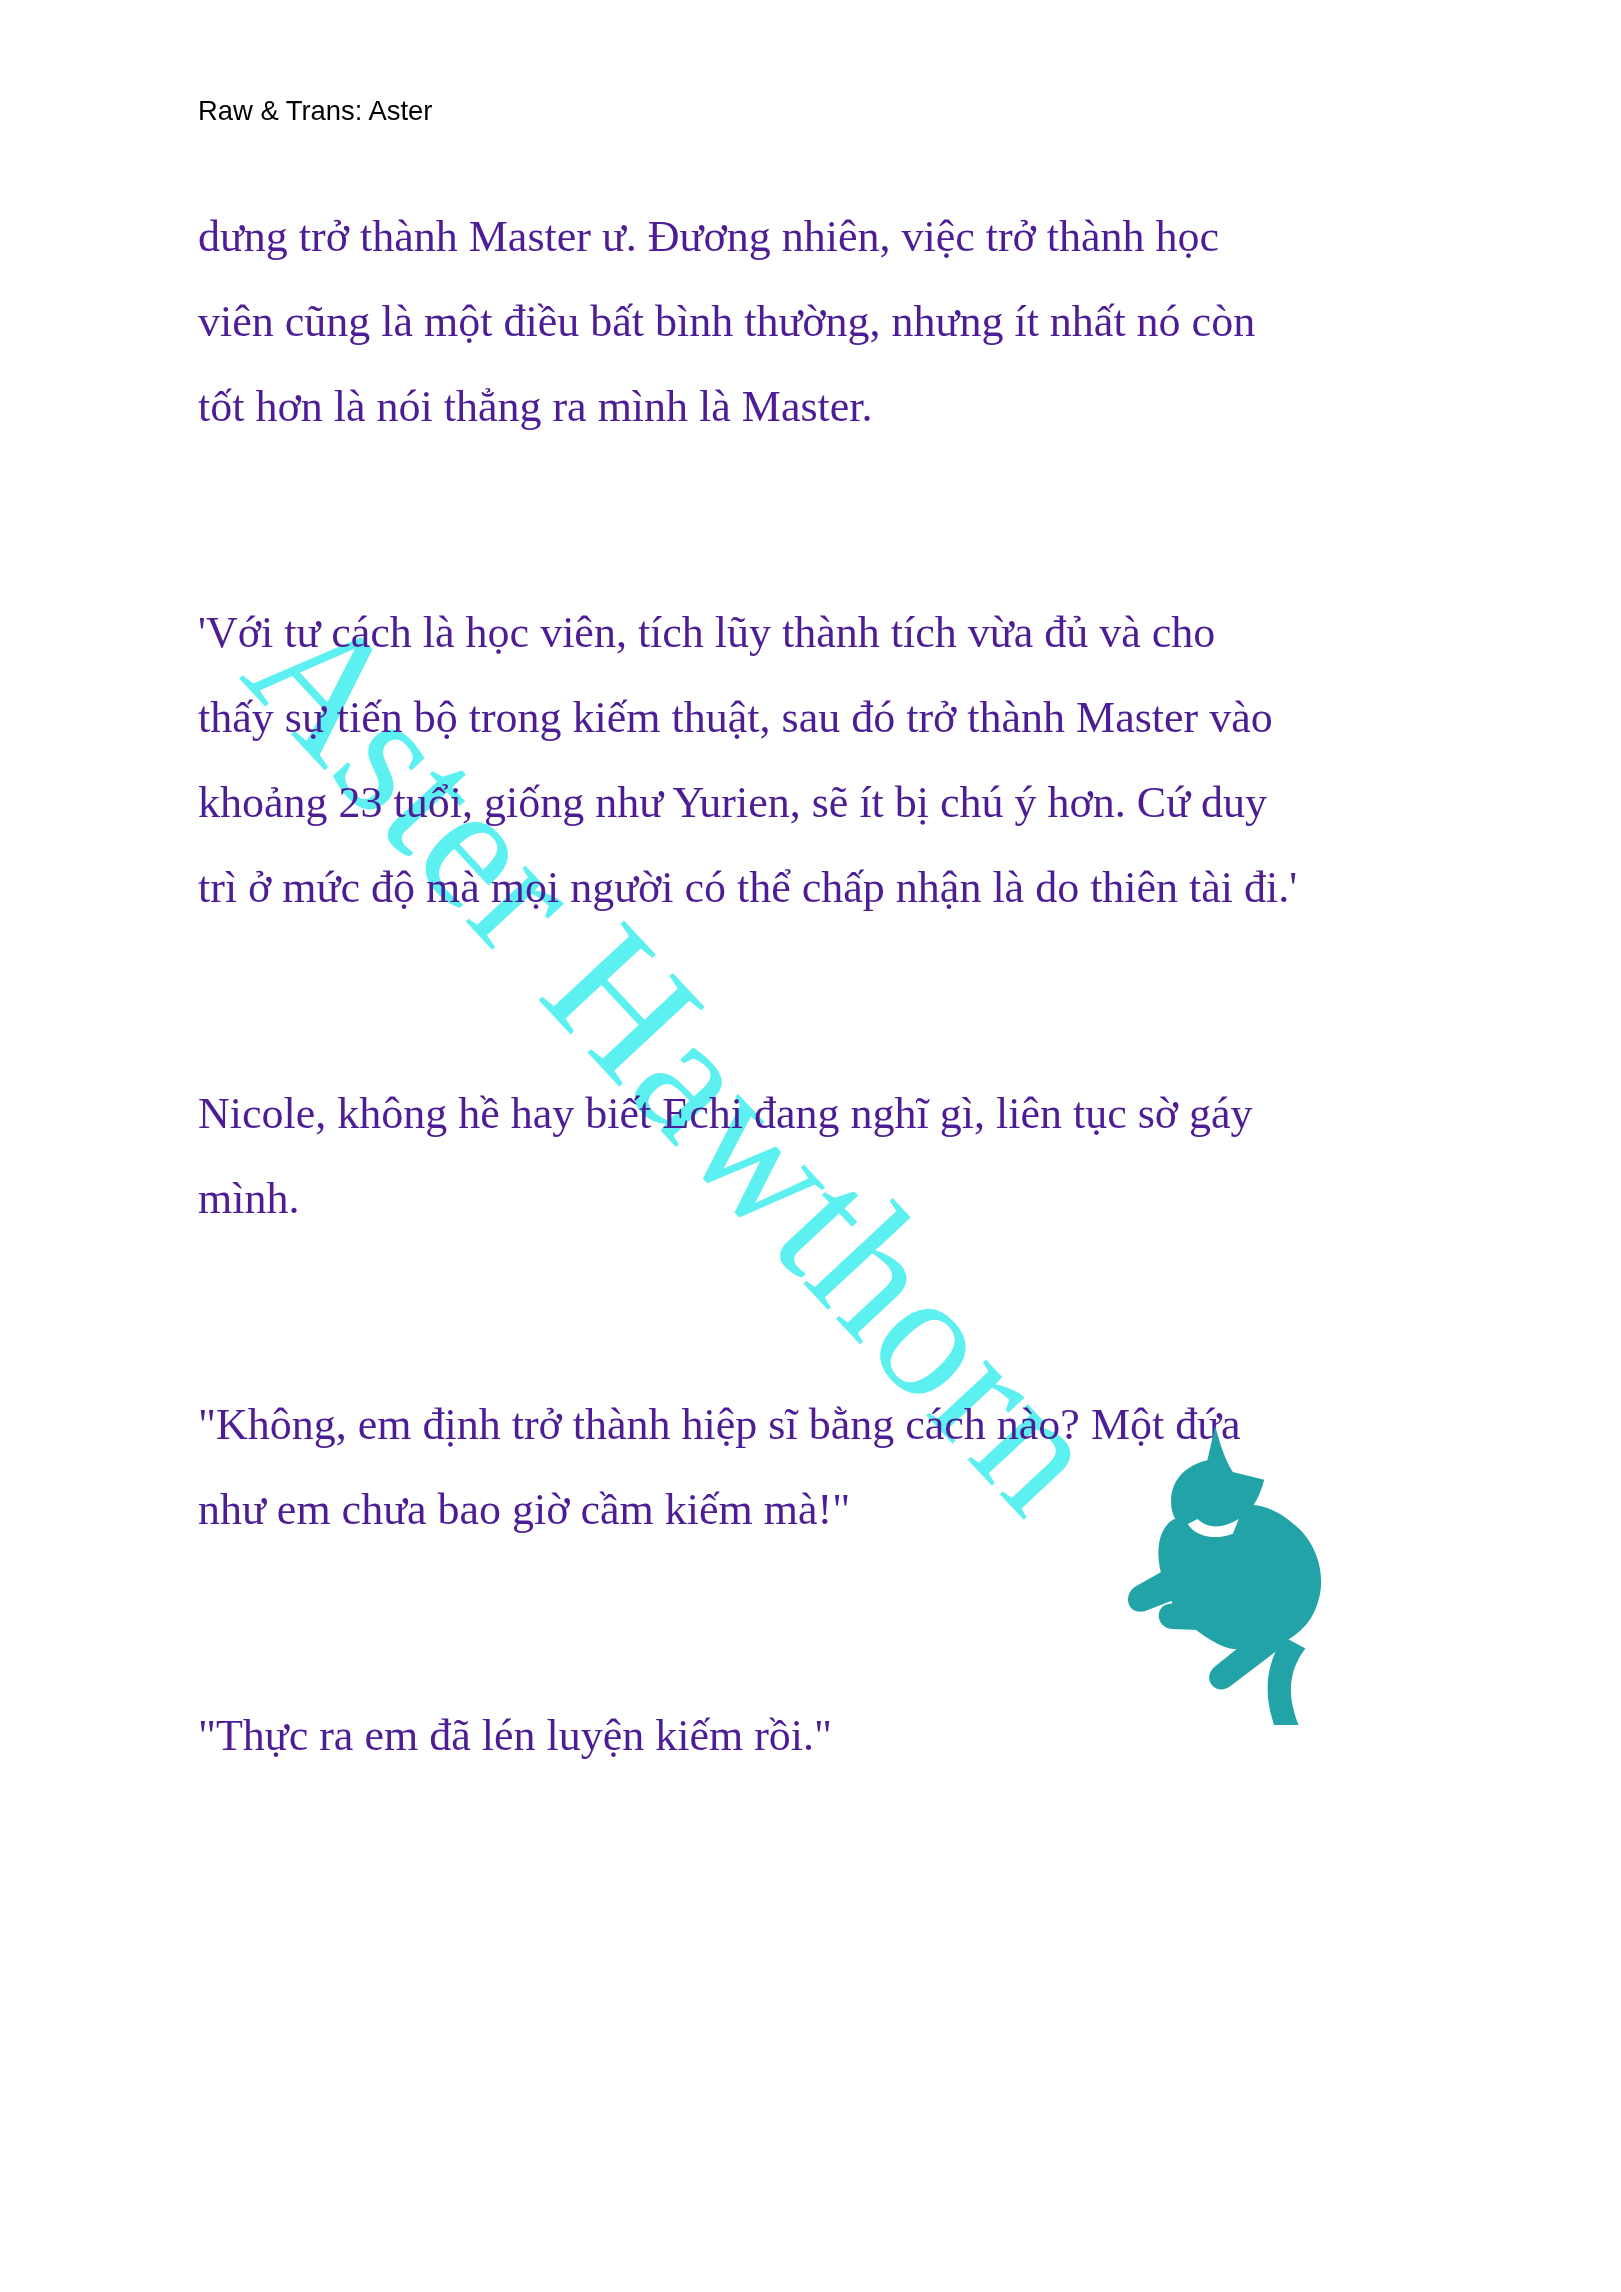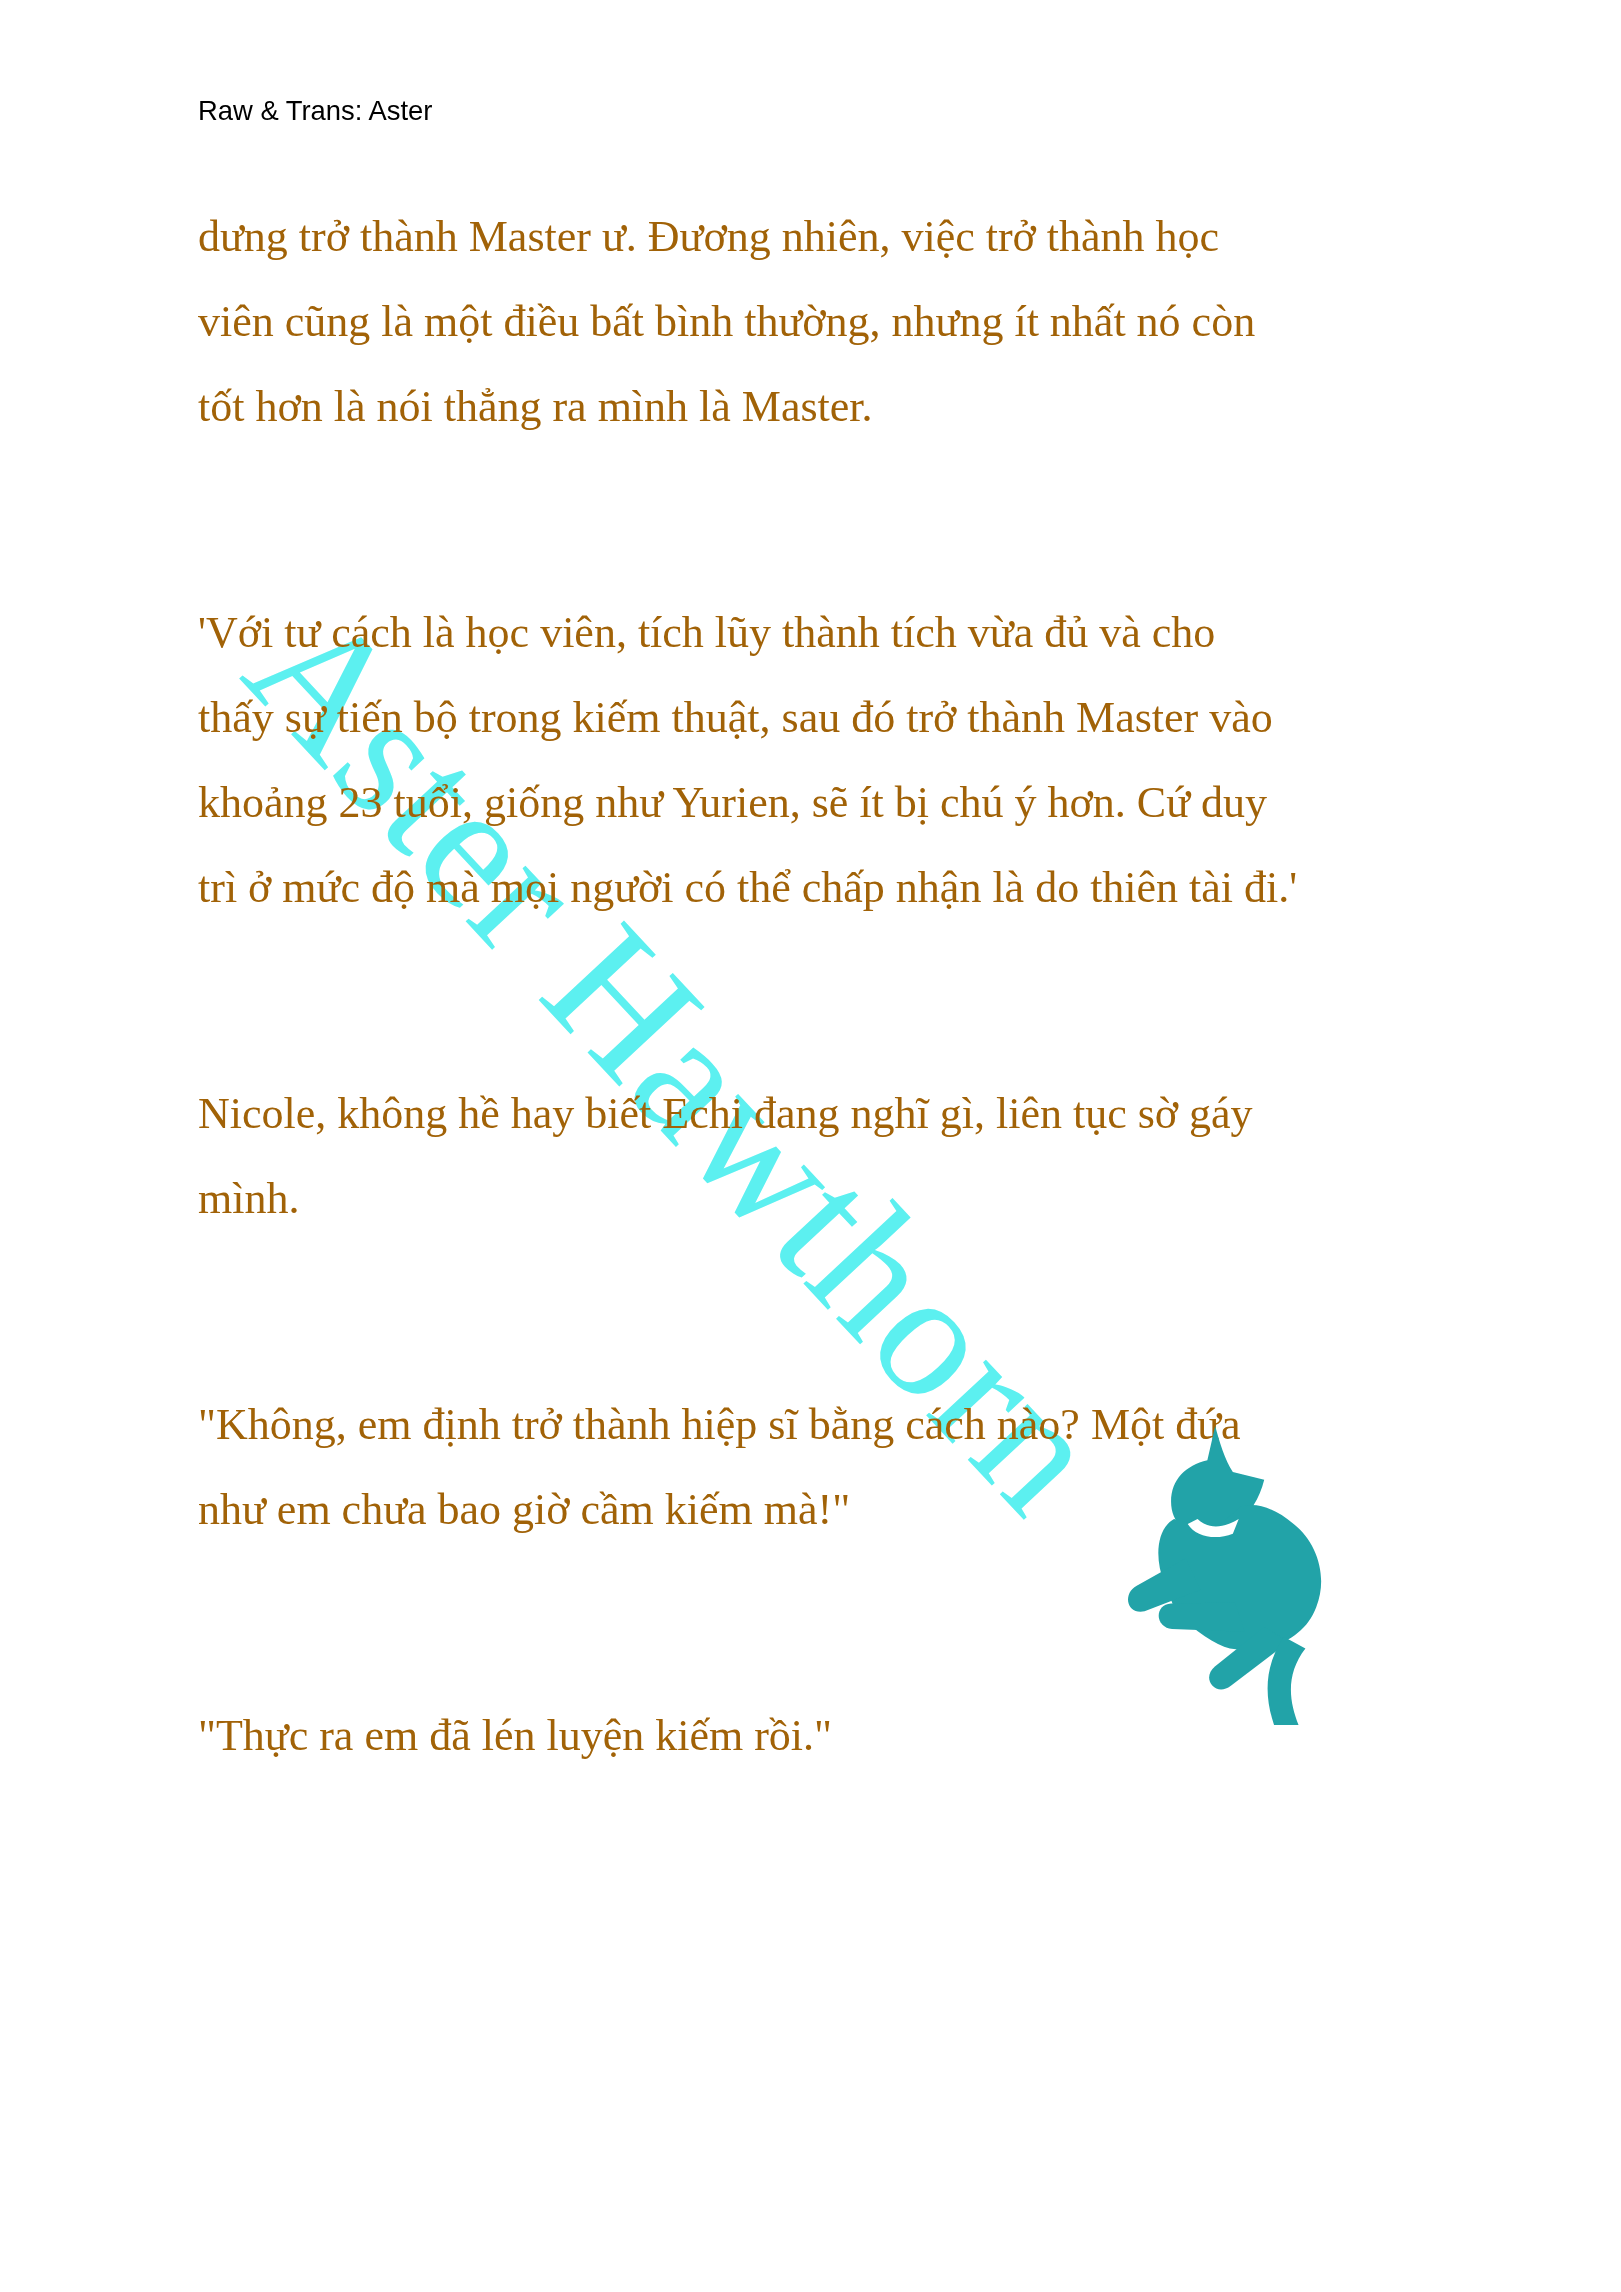--- a/index.html
+++ b/index.html
@@ -12,21 +12,21 @@
   }
   .watermark {
     position: absolute; left: 676px; top: 1059px;
     transform: translate(-50%, -50%) rotate(47deg);
     font-family: "Liberation Serif", serif; font-size: 178px; line-height: 1;
     color: #5cf0f0; white-space: nowrap; z-index: 1; pointer-events: none;
     letter-spacing: 1px;
   }
   .body-text {
     position: absolute; left: 198px; top: 194px; width: 1274px; z-index: 2;
-    font-family: "Liberation Serif", serif; font-size: 44px; color: #a16207;
+    font-family: "Liberation Serif", serif; font-size: 44px; color: #4c1d95;
     line-height: 85px;
   }
   .para { margin: 0 0 141px 0; white-space: pre-line; }
   .cat { position: absolute; left: 1117px; top: 1421px; width: 216px; height: 304px; z-index: 3; }
 </style>
 </head>
 <body>
 
 <div class="page">
   <div class="header">Raw &amp; Trans: Aster</div>

